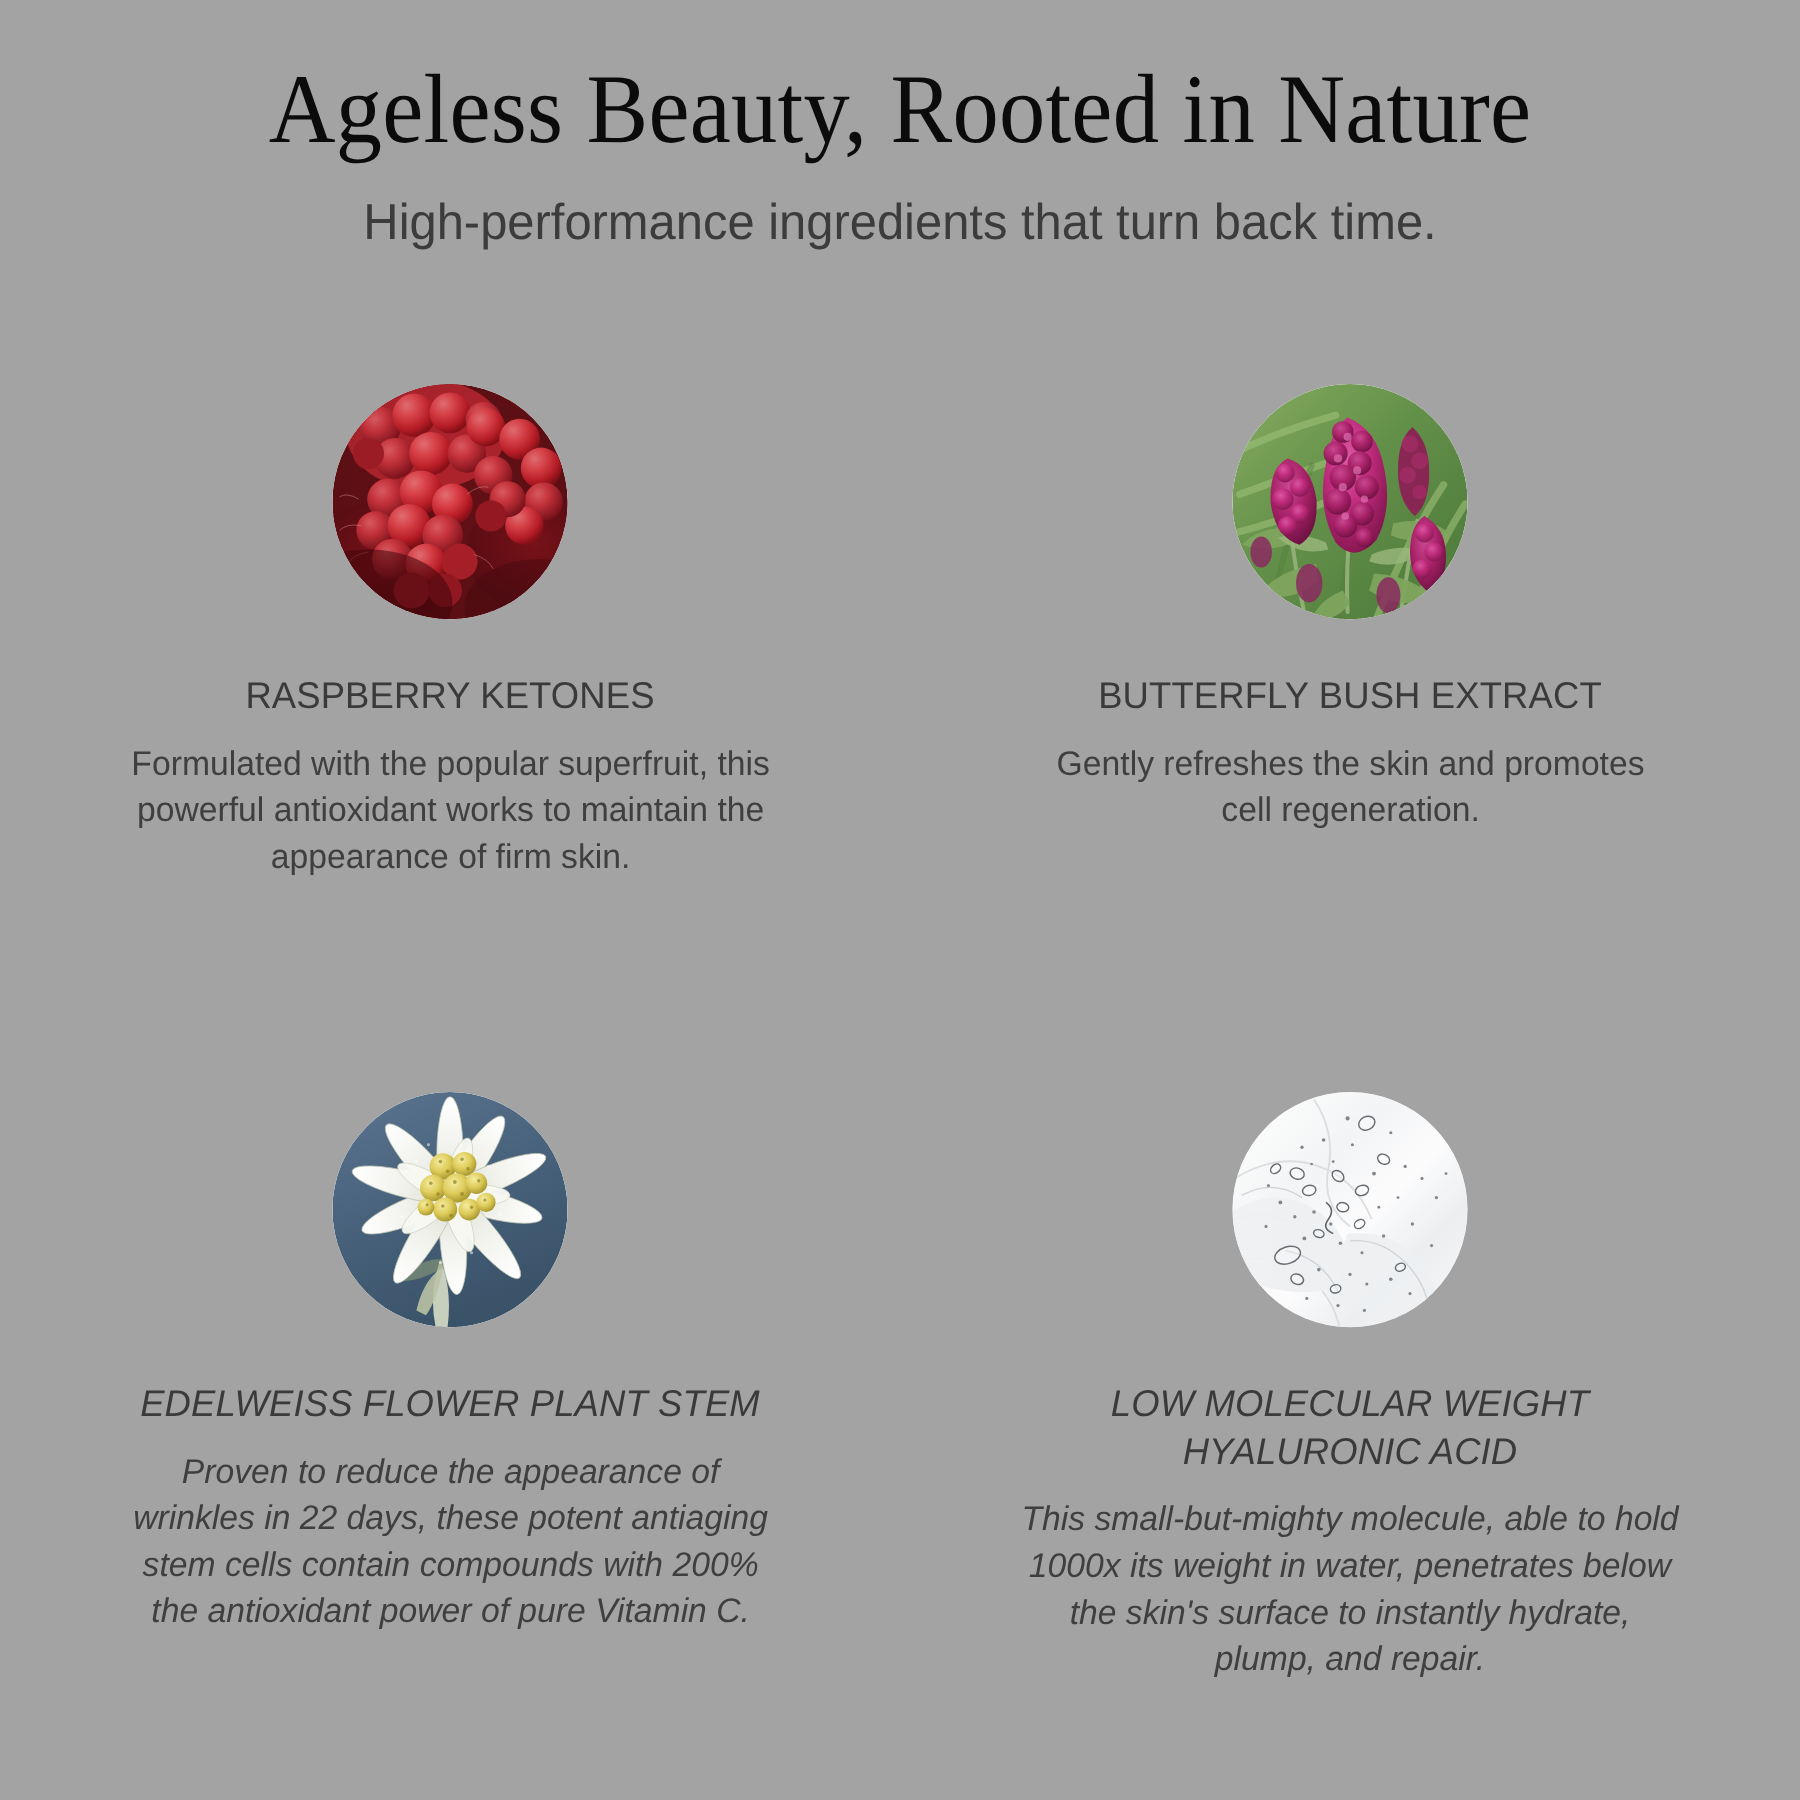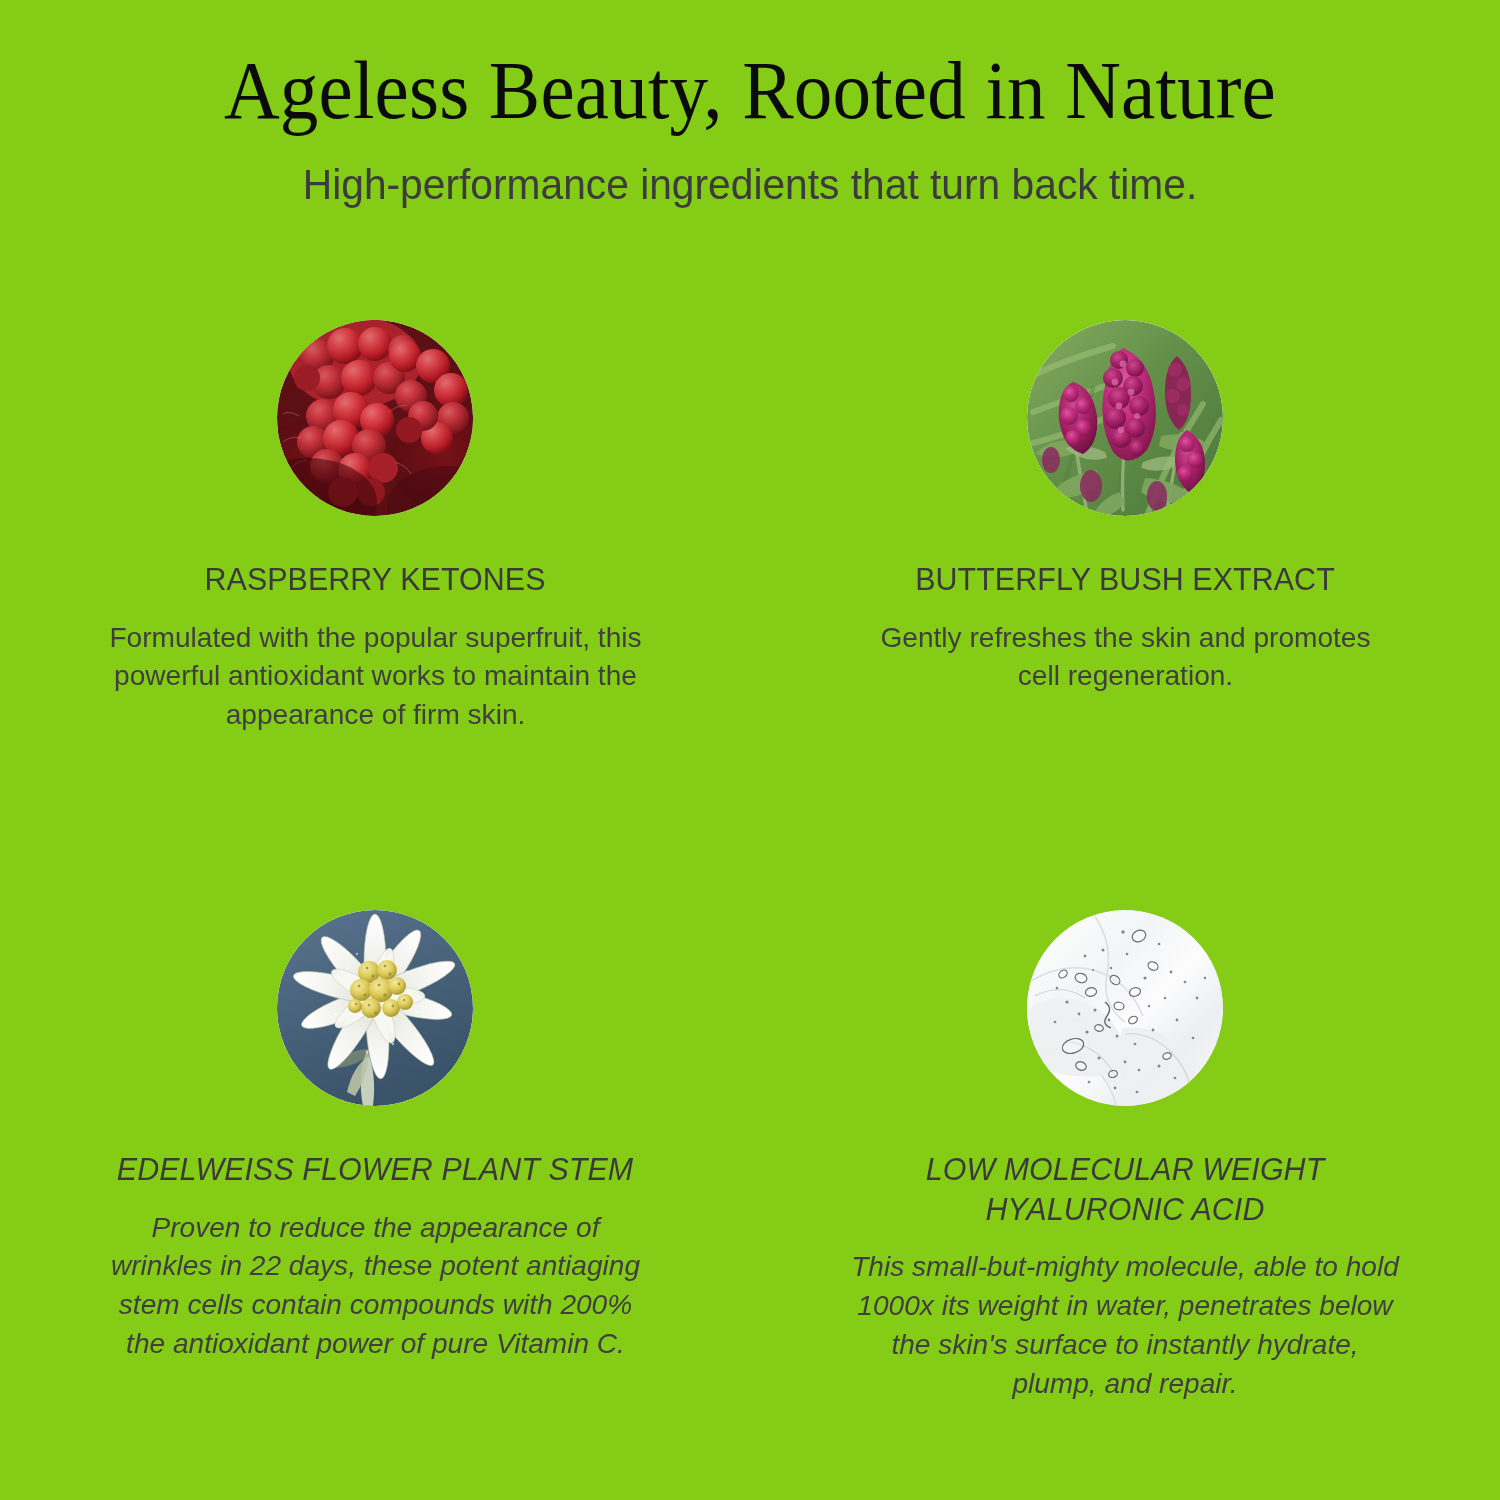--- a/index.html
+++ b/index.html
@@ -11,21 +11,21 @@
     height: 1500px;
     background: #ffffff;
     font-family: "Liberation Sans", sans-serif;
     overflow: hidden;
   }
 
   .page {
     position: relative;
     width: 1500px;
     height: 1500px;
-    background: #84cc16;
+    background: #a3a3a3;
   }
 
   
   .header {
     position: absolute;
     top: 48px;
     left: 0;
     width: 1500px;
     text-align: center;
   }

